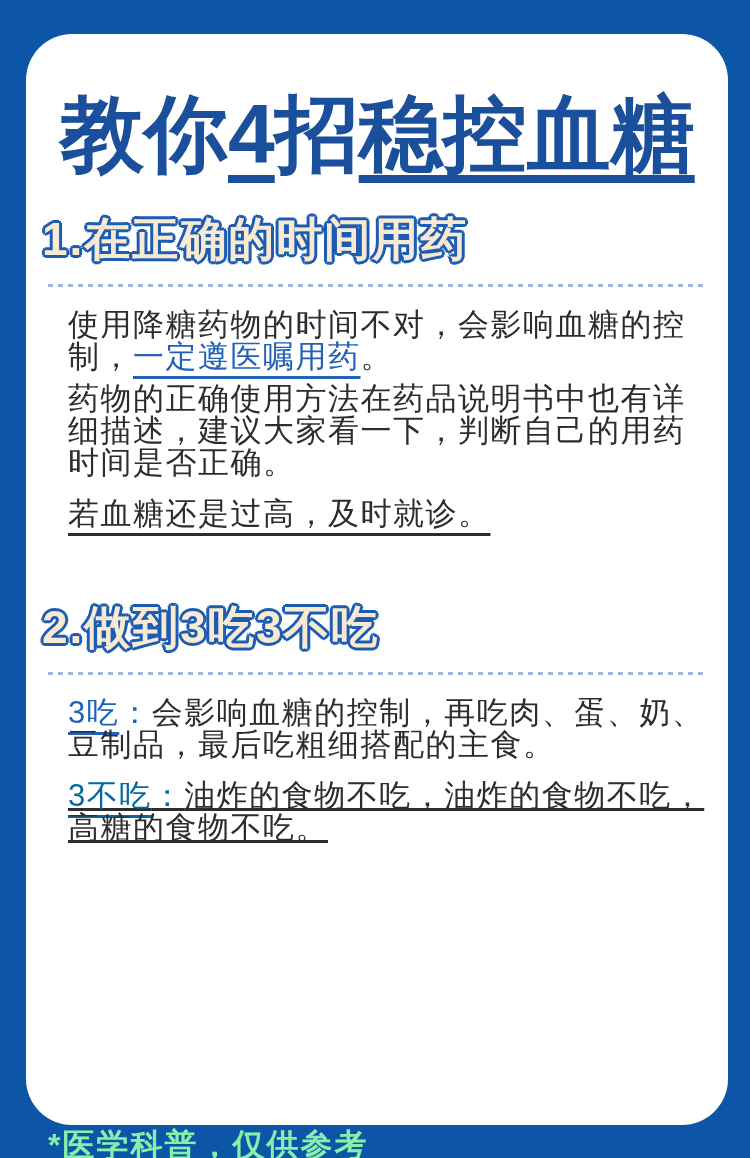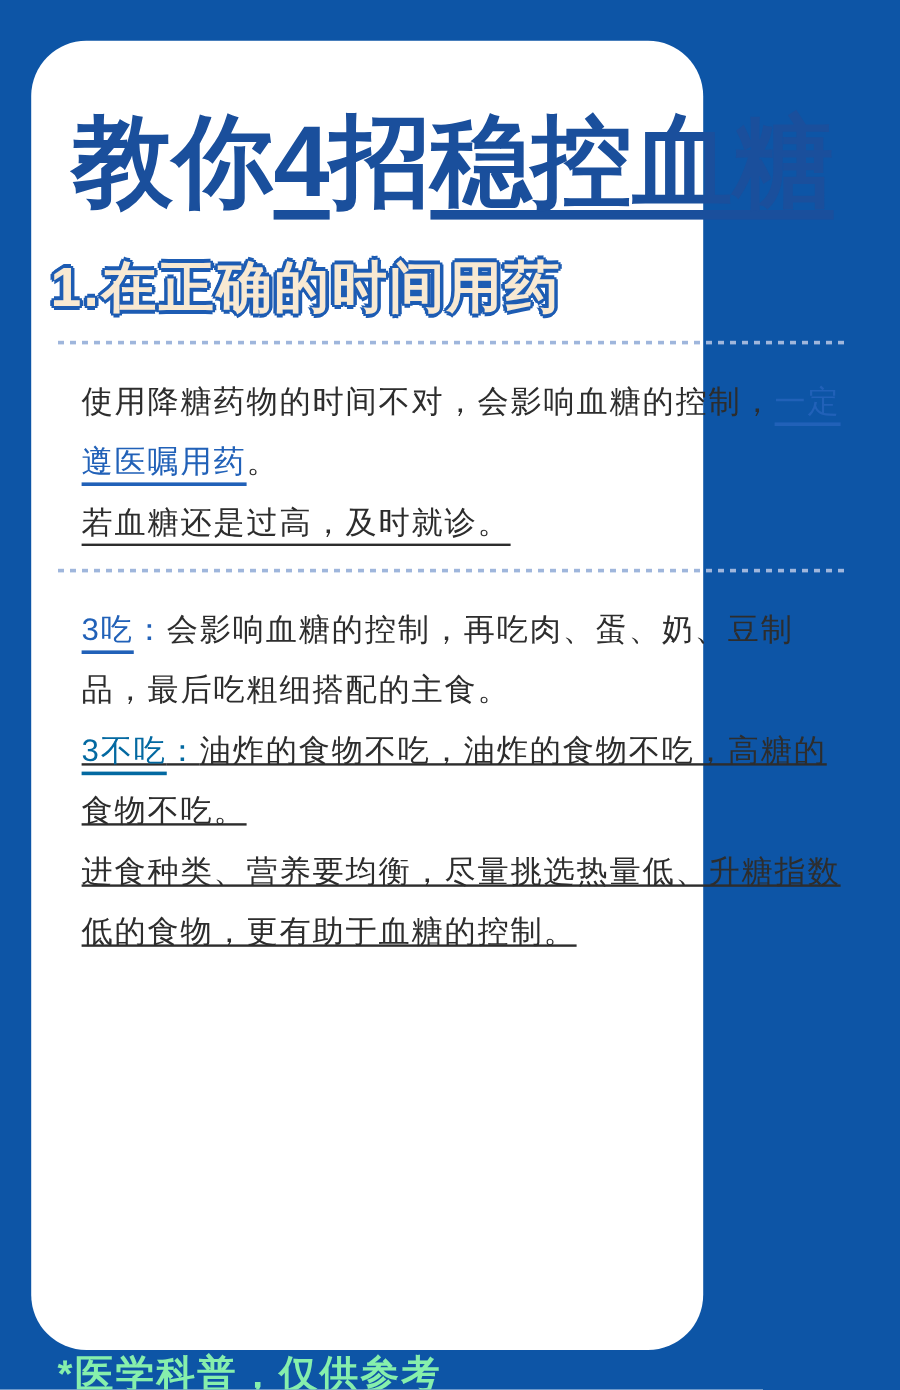--- a/index.html
+++ b/index.html
@@ -5,21 +5,21 @@
   * { margin:0; padding:0; box-sizing:border-box; }
   html,body { width:750px; height:1158px; }
   body {
     position:relative;
     background:#0d55a6;
     overflow:hidden;
     font-family:"Liberation Sans","DejaVu Sans",sans-serif;
   }
   .card {
     position:absolute; left:26px; top:34px;
-    width:560px; height:1091px;
+    width:702px; height:1091px;
     background:#ffffff; border-radius:46px;
   }
   .title {
     margin:50px 0 0 34px;
     font-size:84px; line-height:100px; font-weight:bold;
     color:#1a4f9c; white-space:nowrap; letter-spacing:0;
   }
   .title .u-thick {
     text-decoration:underline;
     text-decoration-thickness:8px;
@@ -38,25 +38,25 @@
       2px 2px #1d5cb3, -2px 2px #1d5cb3, 2px -2px #1d5cb3, -2px -2px #1d5cb3;
   }
   .mt-lg { margin-top:66px; }
   .divider {
     margin:14px 0 0 22px;
     width:657px; height:3px;
     background:repeating-linear-gradient(90deg,#9fb6dc 0 5px,transparent 5px 10px);
   }
   p.body {
     margin:10px 0 0 42px; width:648px;
-    font-size:26px; line-height:50px;
+    font-size:31px; line-height:32px;
     color:#2d2d2d; letter-spacing:1.5px;
   }
   p.first { margin-top:22px; }
-  p.tight { margin-top:1px;text-decoration:underline; }
+  p.tight { margin-top:19px;text-decoration:underline; }
   .blue { color:#2161b8; }
   .red  { color:#0369a1; }
   .u2 {
     text-decoration:underline;
     text-decoration-thickness:2.5px;
     text-underline-offset:9px;
     text-decoration-skip-ink:none;
   }
   .footer {
     position:absolute; left:48px; top:1124px;
@@ -68,25 +68,26 @@
 <body>
 
 <div class="card">
 
   <h1 class="title"><span>教你</span><span class="u-thick">4</span><span>招</span><span class="u-thick">稳控血糖</span></h1>
 
   <section>
     <h2 class="sec-heading">1.在正确的时间用药</h2>
     <div class="divider"></div>
     <p class="body first"><span>使用降糖药物的时间不对，会影响血糖的控制，</span><span class="blue u2">一定遵医嘱用药</span><span>。</span></p>
+    <p class="body">药物的正确使用方法在药品说明书中也有详细描述，建议大家看一下，判断自己的用药时间是否正确。</p>
     <p class="body tight red u2">若血糖还是过高，及时就诊。</p>
   </section>
 
   <section>
+    <h2 class="sec-heading mt-lg">2.做到3吃3不吃</h2>
     <div class="divider"></div>
     <p class="body first"><span class="blue u2">3吃</span><span class="blue">：</span><span>会影响血糖的控制，再吃肉、蛋、奶、豆制品，最后吃粗细搭配的主食。</span></p>
     <p class="body tight"><span class="red u2">3不吃</span><span class="red">：</span><span>油炸的食物不吃，油炸的食物不吃，高糖的食物不吃。</span></p>
-    <p class="body tight">进食种类、营养要均衡，尽量挑选热量低、升糖指数低的食物，更有助于血糖的控制。</p>
   </section>
 
 </div>
 
 <div class="footer">*医学科普，仅供参考</div>
 
 </body></html>

